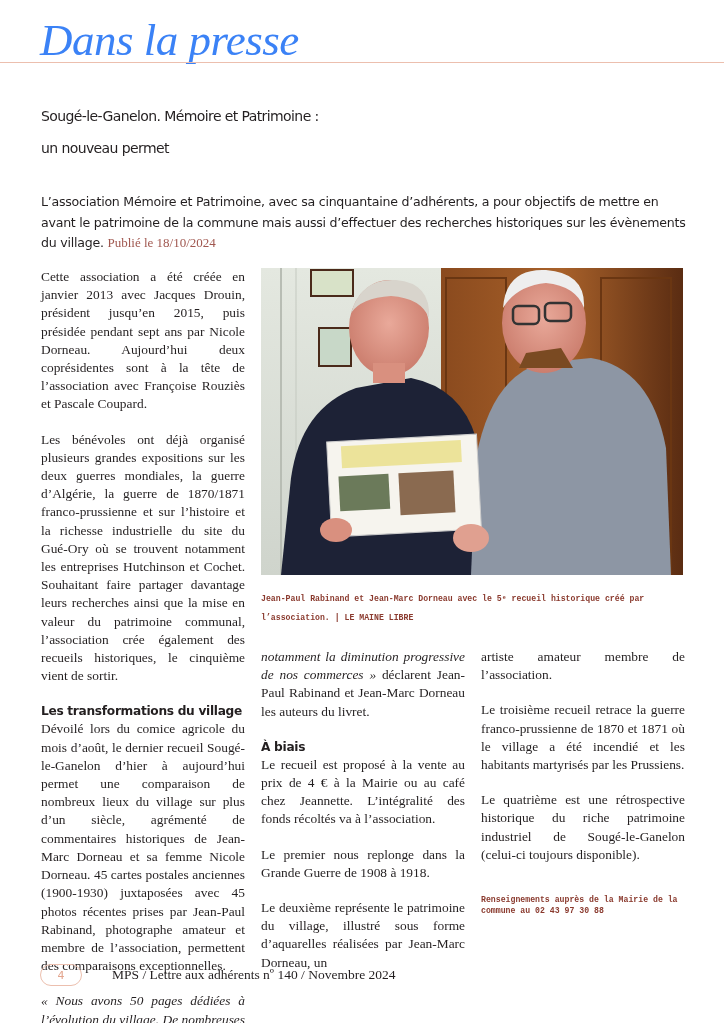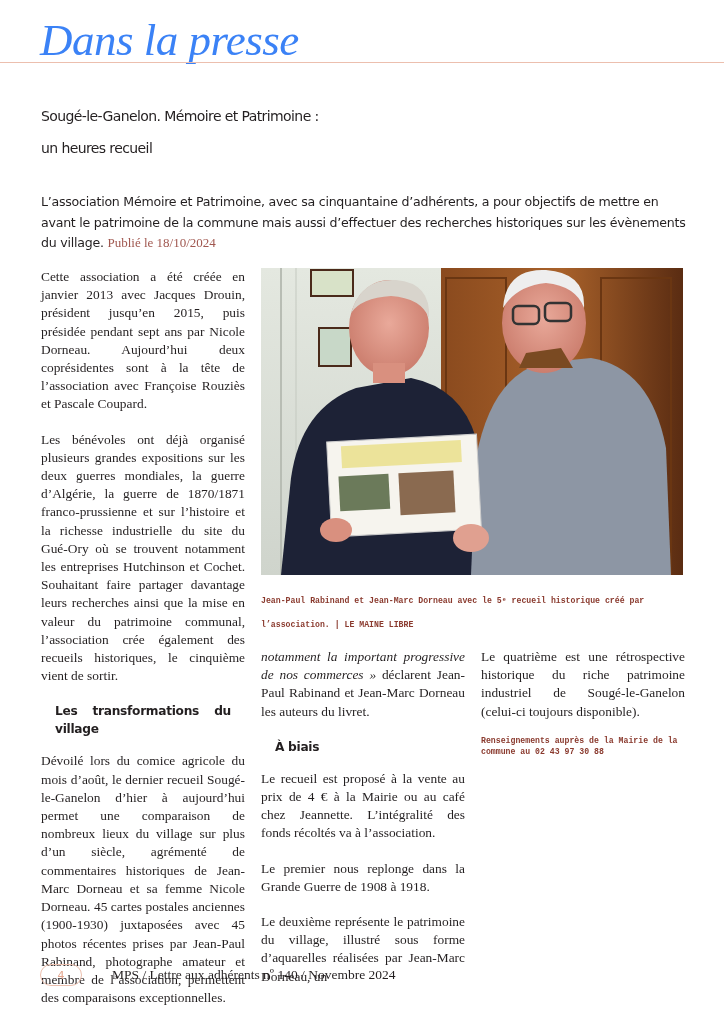--- a/index.html
+++ b/index.html
@@ -29,62 +29,62 @@
   .lead .pub { font-family: "Liberation Serif", serif; color: #a0574f; font-size: 13px; letter-spacing: 0; }
 
   .col {
     position: absolute; font-family: "Liberation Serif", serif; font-size: 13.4px; line-height: 18.2px;
     text-align: justify; color: #231f20;
   }
   .col p { margin: 0 0 17px 0; }
   .col p.tight { margin-bottom: 0; }
   .col h3 {
     font-family: "DejaVu Sans", sans-serif; font-weight: bold; font-size: 12.2px; line-height: 18px;
-    margin: 14px; color: #231f20; letter-spacing: -0.3px;
+    margin: 0; color: #231f20; letter-spacing: -0.3px;
   }
   .col .quote { font-style: italic; }
 
   .col1 { left: 41px; top: 268px; width: 204px; }
   .col2 { left: 261px; top: 648px; width: 204px; }
   .col3 { left: 481px; top: 648px; width: 204px; }
 
   .photo {
     position: absolute; left: 261px; top: 268px; width: 422px; height: 307px; overflow: hidden;
   }
   .photo svg { display: block; }
 
   .caption {
     position: absolute; left: 261px; top: 589px; width: 430px;
-    font-family: "Liberation Mono", monospace; font-weight: bold; font-size: 8.2px; line-height: 24px;
+    font-family: "Liberation Mono", monospace; font-weight: bold; font-size: 8.2px; line-height: 19px;
     color: #8a3a2e;
   }
   .col3 .contact {
     font-family: "Liberation Mono", monospace; font-weight: bold; font-size: 8.2px; line-height: 11px;
-    color: #8a3a2e; text-align: left; margin-top: 14px;
+    color: #8a3a2e; text-align: left; margin-top: 30px;
   }
 
   .footer { position: absolute; left: 40px; top: 963px; height: 24px; display: flex; align-items: center; }
   .page-badge {
     width: 40px; height: 20px; border: 1px solid #ecbfae; border-radius: 11px;
     font-family: "DejaVu Sans", sans-serif; font-size: 11px; color: #e3a58e;
     display: flex; align-items: center; justify-content: center;
   }
   .footer-text {
     margin-left: 30px; font-family: "Liberation Serif", serif; font-size: 13.5px; color: #231f20;
   }
 </style>
 </head>
 <body>
 
 <h1 class="section-title">Dans la presse</h1>
 <div class="section-rule"></div>
 
 <h2 class="headline">
   <span>Sougé-le-Ganelon. Mémoire et Patrimoine :</span><br>
-  <span>un heures recueil</span>
+  <span>un nouveau permet</span>
 </h2>
 
 <div class="lead">
   <span>L’association Mémoire et Patrimoine, avec sa cinquantaine d’adhérents, a pour objectifs de mettre en avant le patrimoine de la commune mais aussi d’effectuer des recherches historiques sur les évènements du village.</span>
   <span class="pub">Publié le 18/10/2024</span>
 </div>
 
 <div class="col col1">
   <p>Cette association a été créée en janvier 2013 avec Jacques Drouin, président jusqu’en 2015, puis présidée pendant sept ans par Nicole Dorneau. Aujourd’hui deux coprésidentes sont à la tête de l’association avec Françoise Rouziès et Pascale Coupard.</p>
   <p>Les bénévoles ont déjà organisé plusieurs grandes expositions sur les deux guerres mondiales, la guerre d’Algérie, la guerre de 1870/1871 franco-prussienne et sur l’histoire et la richesse industrielle du site du Gué-Ory où se trouvent notamment les entreprises Hutchinson et Cochet. Souhaitant faire partager davantage leurs recherches ainsi que la mise en valeur du patrimoine communal, l’association crée également des recueils historiques, le cinquième vient de sortir.</p>
@@ -140,28 +140,30 @@
     <ellipse cx="75" cy="262" rx="16" ry="12" fill="#d9907f"></ellipse>
     <ellipse cx="210" cy="270" rx="18" ry="14" fill="#e0a090"></ellipse>
   </svg>
 </div>
 
 <div class="caption">
   <span>Jean-Paul Rabinand et Jean-Marc Dorneau avec le 5ᵉ recueil historique créé par l’association. | </span><span>LE MAINE LIBRE</span>
 </div>
 
 <div class="col col2">
-  <p><span class="quote">notamment la important progressive de nos commerces »</span><span> déclarent Jean-Paul Rabinand et Jean-Marc Dorneau les auteurs du livret.</span></p>
+  <p><span class="quote">notamment la diminution progressive de nos commerces »</span><span> déclarent Jean-Paul Rabinand et Jean-Marc Dorneau les auteurs du livret.</span></p>
   <h3>À biais</h3>
   <p>Le recueil est proposé à la vente au prix de 4 € à la Mairie ou au café chez Jeannette. L’intégralité des fonds récoltés va à l’association.</p>
   <p>Le premier nous replonge dans la Grande Guerre de 1908 à 1918.</p>
   <p class="tight">Le deuxième représente le patrimoine du village, illustré sous forme d’aquarelles réalisées par Jean-Marc Dorneau, un</p>
 </div>
 
 <div class="col col3">
+  <p>artiste amateur membre de l’association.</p>
+  <p>Le troisième recueil retrace la guerre franco-prussienne de 1870 et 1871 où le village a été incendié et les habitants martyrisés par les Prussiens.</p>
   <p class="tight">Le quatrième est une rétrospective historique du riche patrimoine industriel de Sougé-le-Ganelon (celui-ci toujours disponible).</p>
   <div class="contact">Renseignements auprès de la Mairie de la commune au 02 43 97 30 88</div>
 </div>
 
 <div class="footer">
   <div class="page-badge">4</div>
   <div class="footer-text">MPS / Lettre aux adhérents nº 140 / Novembre 2024</div>
 </div>
 
 </body></html>

